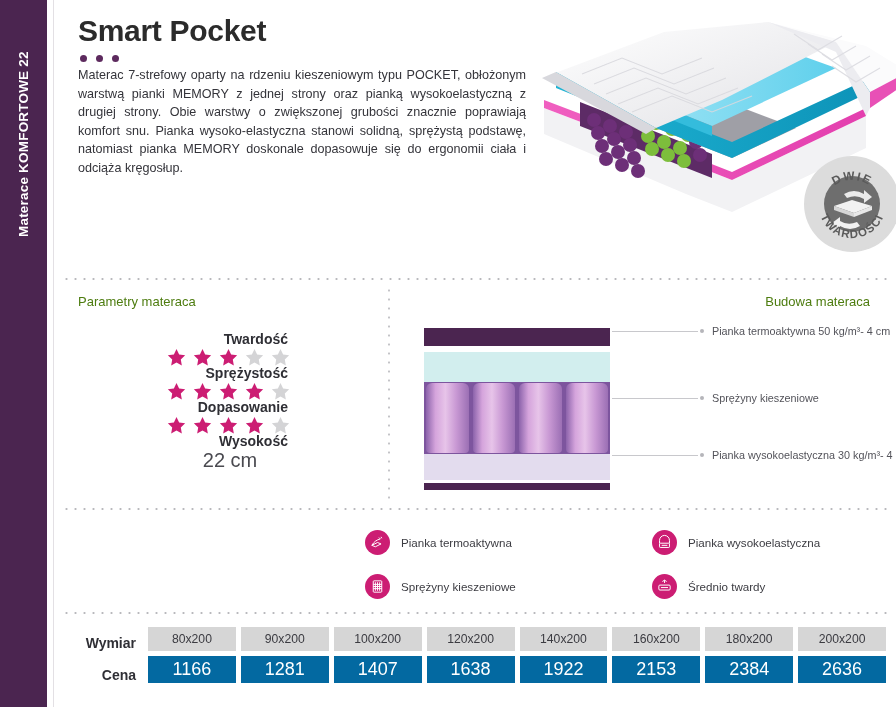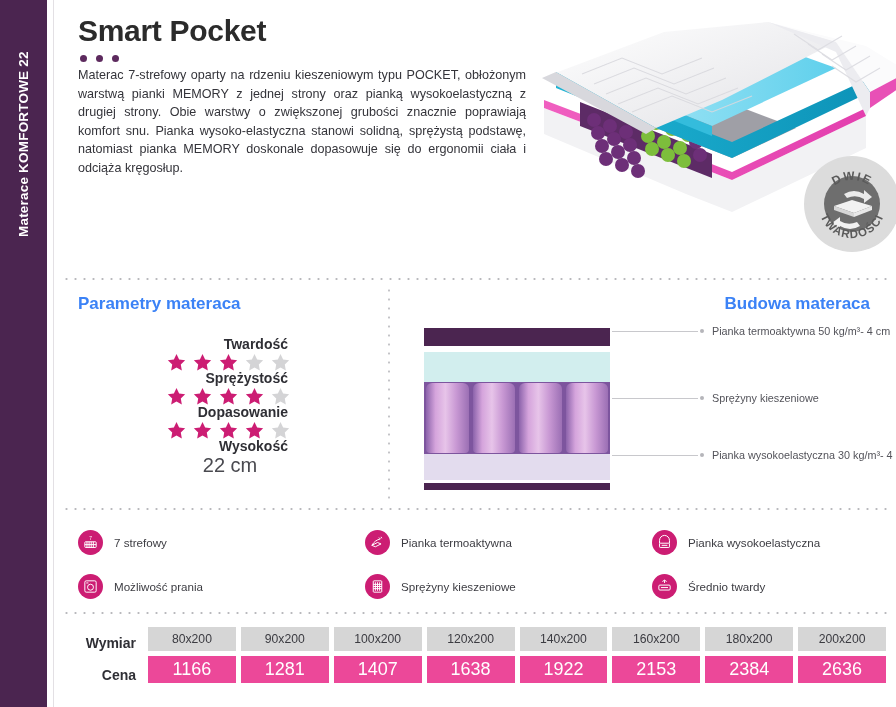--- a/index.html
+++ b/index.html
@@ -65,21 +65,21 @@
     background-image: radial-gradient(circle, #b9b9bd 1px, transparent 1.2px);
     background-size: 9px 2px; background-repeat: repeat-x;
   }
   .vdot {
     position: absolute; width: 2px;
     background-image: radial-gradient(circle, #c3c3c7 1px, transparent 1.2px);
     background-size: 2px 9px; background-repeat: repeat-y;
   }
 
   
-  .sec-title { font-size: 17px; font-weight: bold; color: #3b82f6; }
+  .sec-title { font-size: 13px; font-weight: normal; color: #4d7c0f; }
 
   
   .params { position: absolute; left: 78px; top: 294px; width: 300px; }
   .params .sec-title { margin-bottom: 22px; }
   .param-row { display: flex; align-items: center; height: 34px; flex-direction: column; }
   .param-label {
     width: 148px; text-align: right; padding-right: 14px;
     font-size: 14px; font-weight: bold; color: #2f2f35;
   }
   .stars { display: flex; gap: 5px; }
@@ -133,21 +133,21 @@
   .pt-head {
     width: 78px; text-align: right; padding-right: 12px;
     font-size: 14px; font-weight: bold; color: #2f2f35; flex: none;
   }
   .pt-cells { display: flex; gap: 5px; flex: 1; border-radius: 10px; }
   .pt-cell {
     flex: 1; height: 24px; display: flex; align-items: center; justify-content: center;
     font-size: 12.2px; color: #3b3b41; background: #d6d6d6;
   }
   .pt-cell.price {
-    background: #ec4899; color: #ffffff; font-size: 18px; height: 27px;
+    background: #0369a1; color: #ffffff; font-size: 18px; height: 27px;
   }
 </style>
 </head>
 <body>
 
 <div class="page">
 
   <div class="sidebar">
     <div class="sidebar-inner">
       <span class="sidebar-label">Materace KOMFORTOWE 22</span>
@@ -384,42 +384,20 @@
       <div class="leader-dot" style="left:88px; top:80px;"></div>
       <div class="lay-label" style="top:76px;">Sprężyny kieszeniowe</div>
 
       <div class="leader" style="top:139px;"></div>
       <div class="leader-dot" style="left:88px; top:137px;"></div>
       <div class="lay-label" style="top:133px;">Pianka wysokoelastyczna  30 kg/m³- 4 cm</div>
     </div>
   </div>
 
   <div class="features">
-    <div class="feat-col" style="left:0;">
-      <div class="feat">
-        <span class="feat-ic">
-          <svg viewBox="0 0 24 24" fill="none" stroke="#ffffff" stroke-width="1.4">
-            <text x="12" y="8" font-size="7" fill="#fff" stroke="none" text-anchor="middle" font-family="Liberation Sans, sans-serif">7</text>
-            <rect x="4" y="11" width="16" height="8" rx="1"></rect>
-            <path d="M7 11v8M10 11v8M13 11v8M16 11v8M4 15h16"></path>
-          </svg>
-        </span>
-        <span class="feat-txt">7 strefowy</span>
-      </div>
-      <div class="feat">
-        <span class="feat-ic">
-          <svg viewBox="0 0 24 24" fill="none" stroke="#ffffff" stroke-width="1.4">
-            <rect x="4" y="4" width="16" height="16" rx="2"></rect>
-            <circle cx="12" cy="13" r="4.2"></circle>
-            <path d="M6 7h3"></path>
-          </svg>
-        </span>
-        <span class="feat-txt">Możliwość prania</span>
-      </div>
-    </div>
 
     <div class="feat-col" style="left:287px;">
       <div class="feat">
         <span class="feat-ic">
           <svg viewBox="0 0 24 24" fill="none" stroke="#ffffff" stroke-width="1.4">
             <path d="M4 16c3-5 7-8 12-9"></path>
             <path d="M4 16l5 2 8-4-5-2z"></path>
             <path d="M14 5l2 2M17 4l1 2"></path>
           </svg>
         </span>

